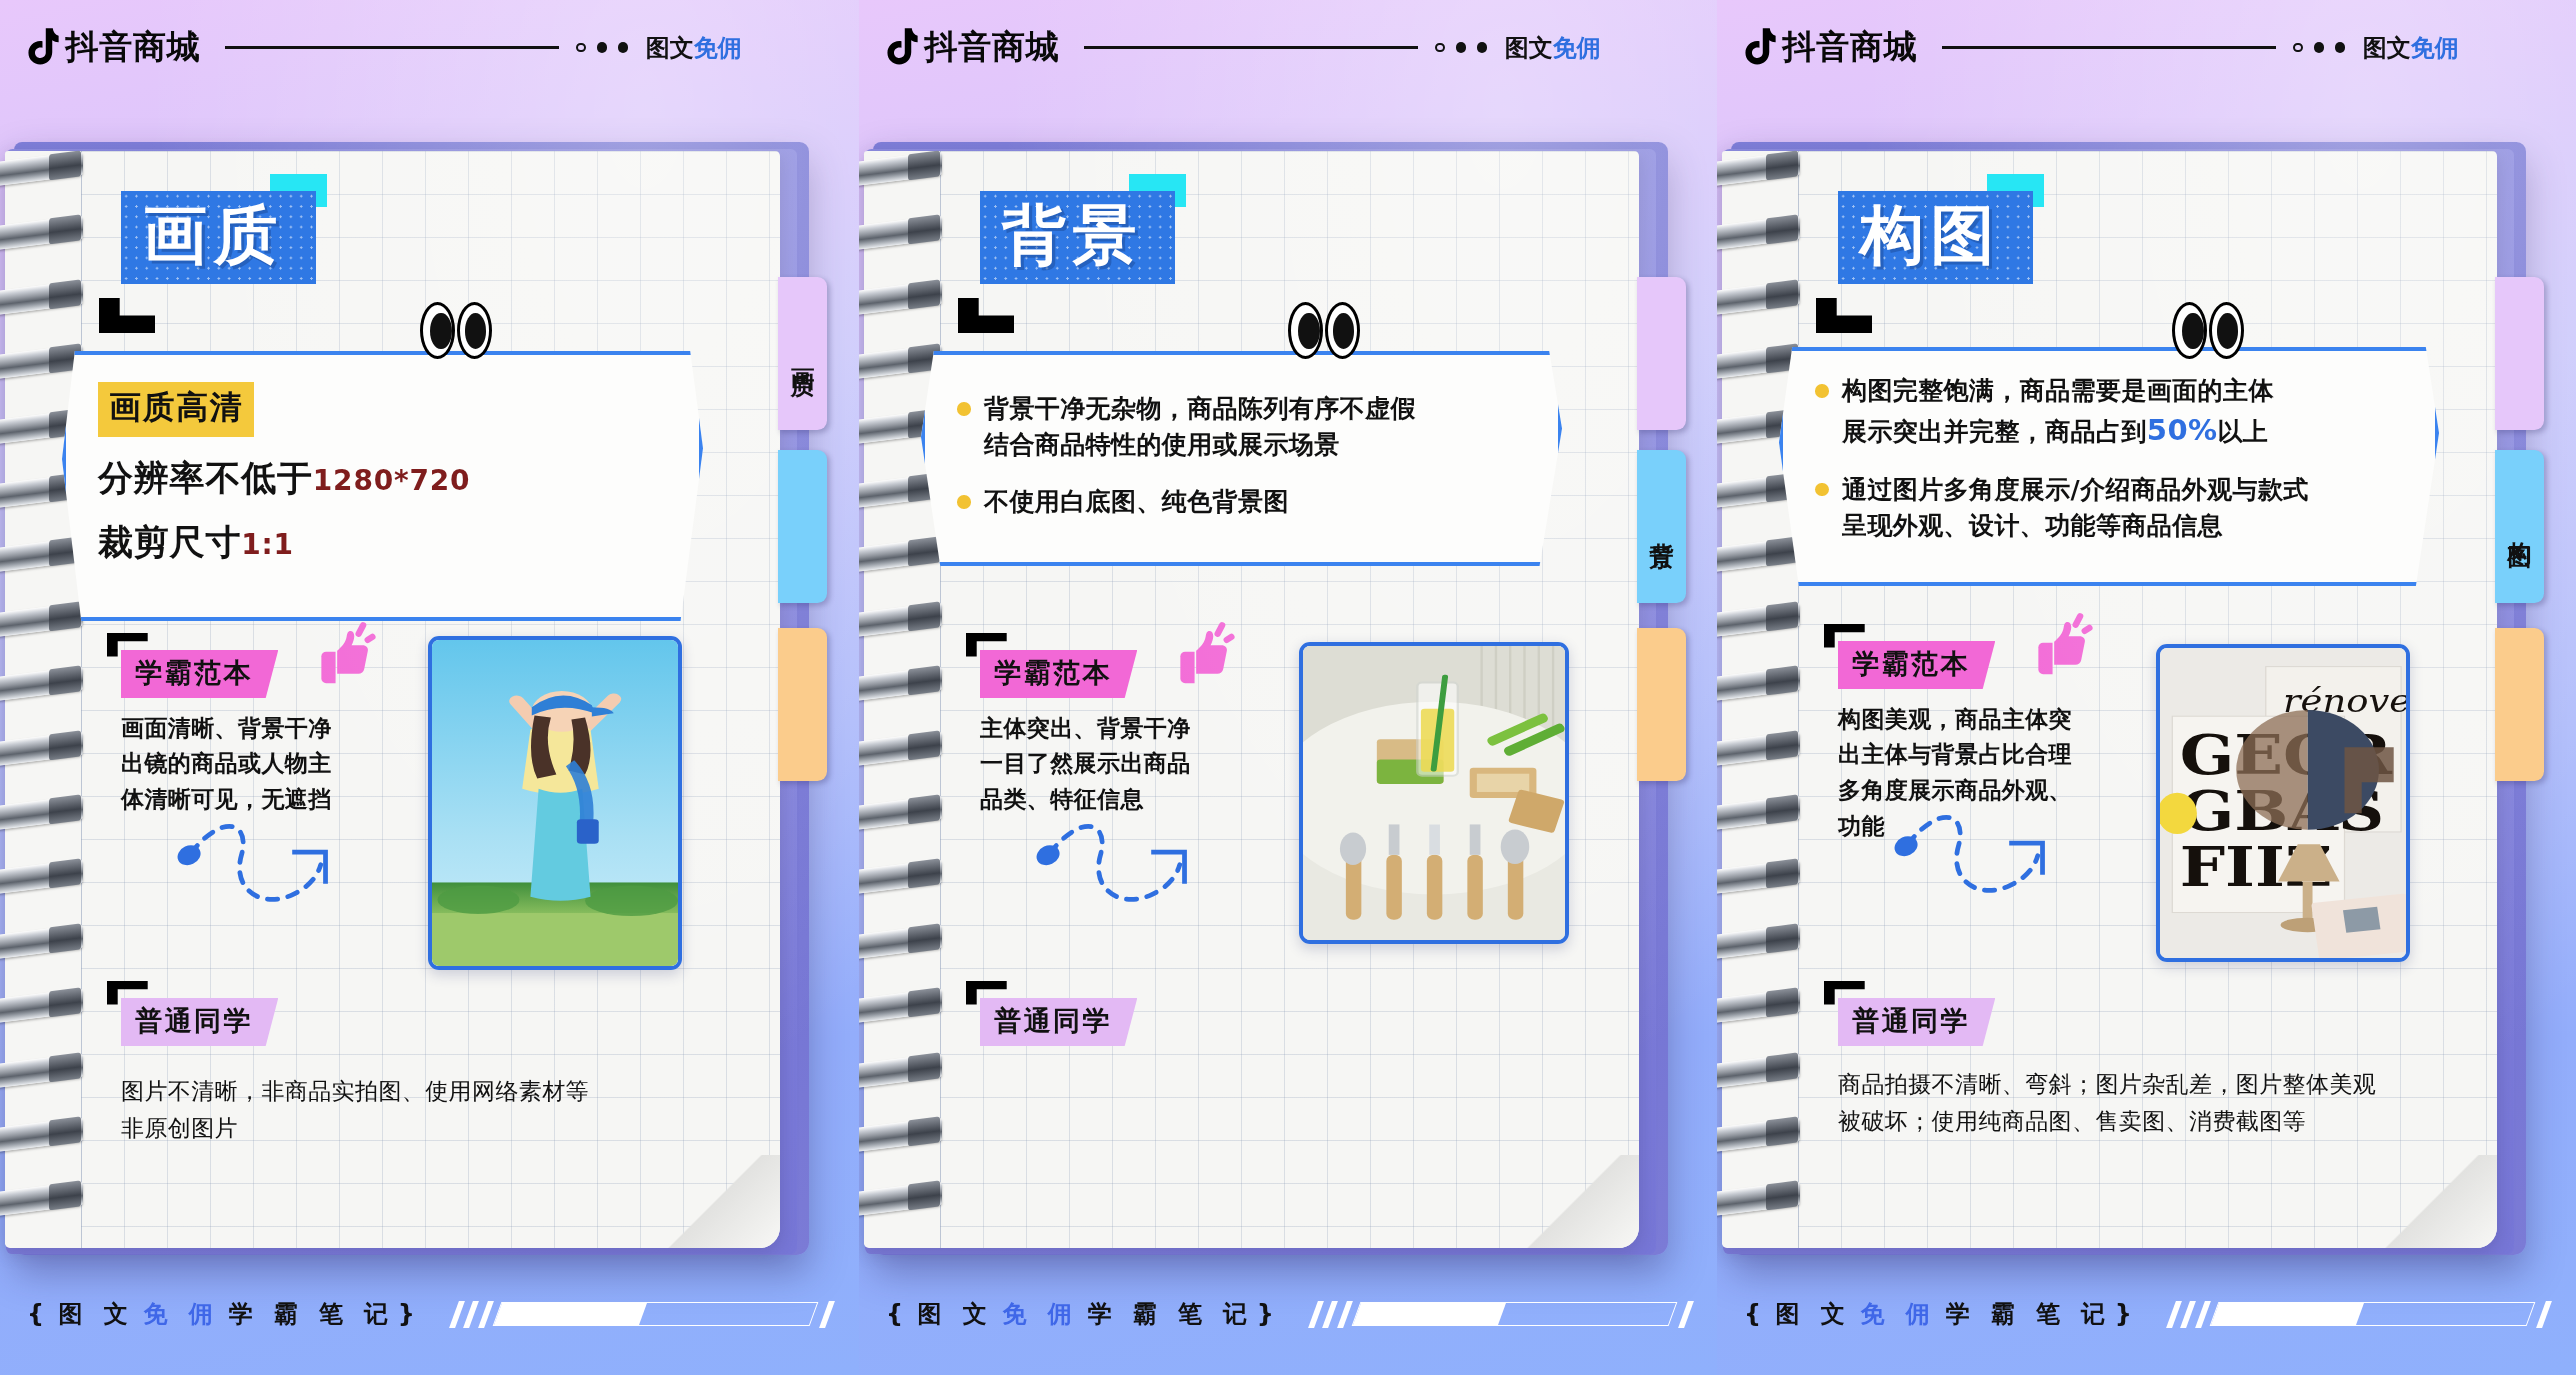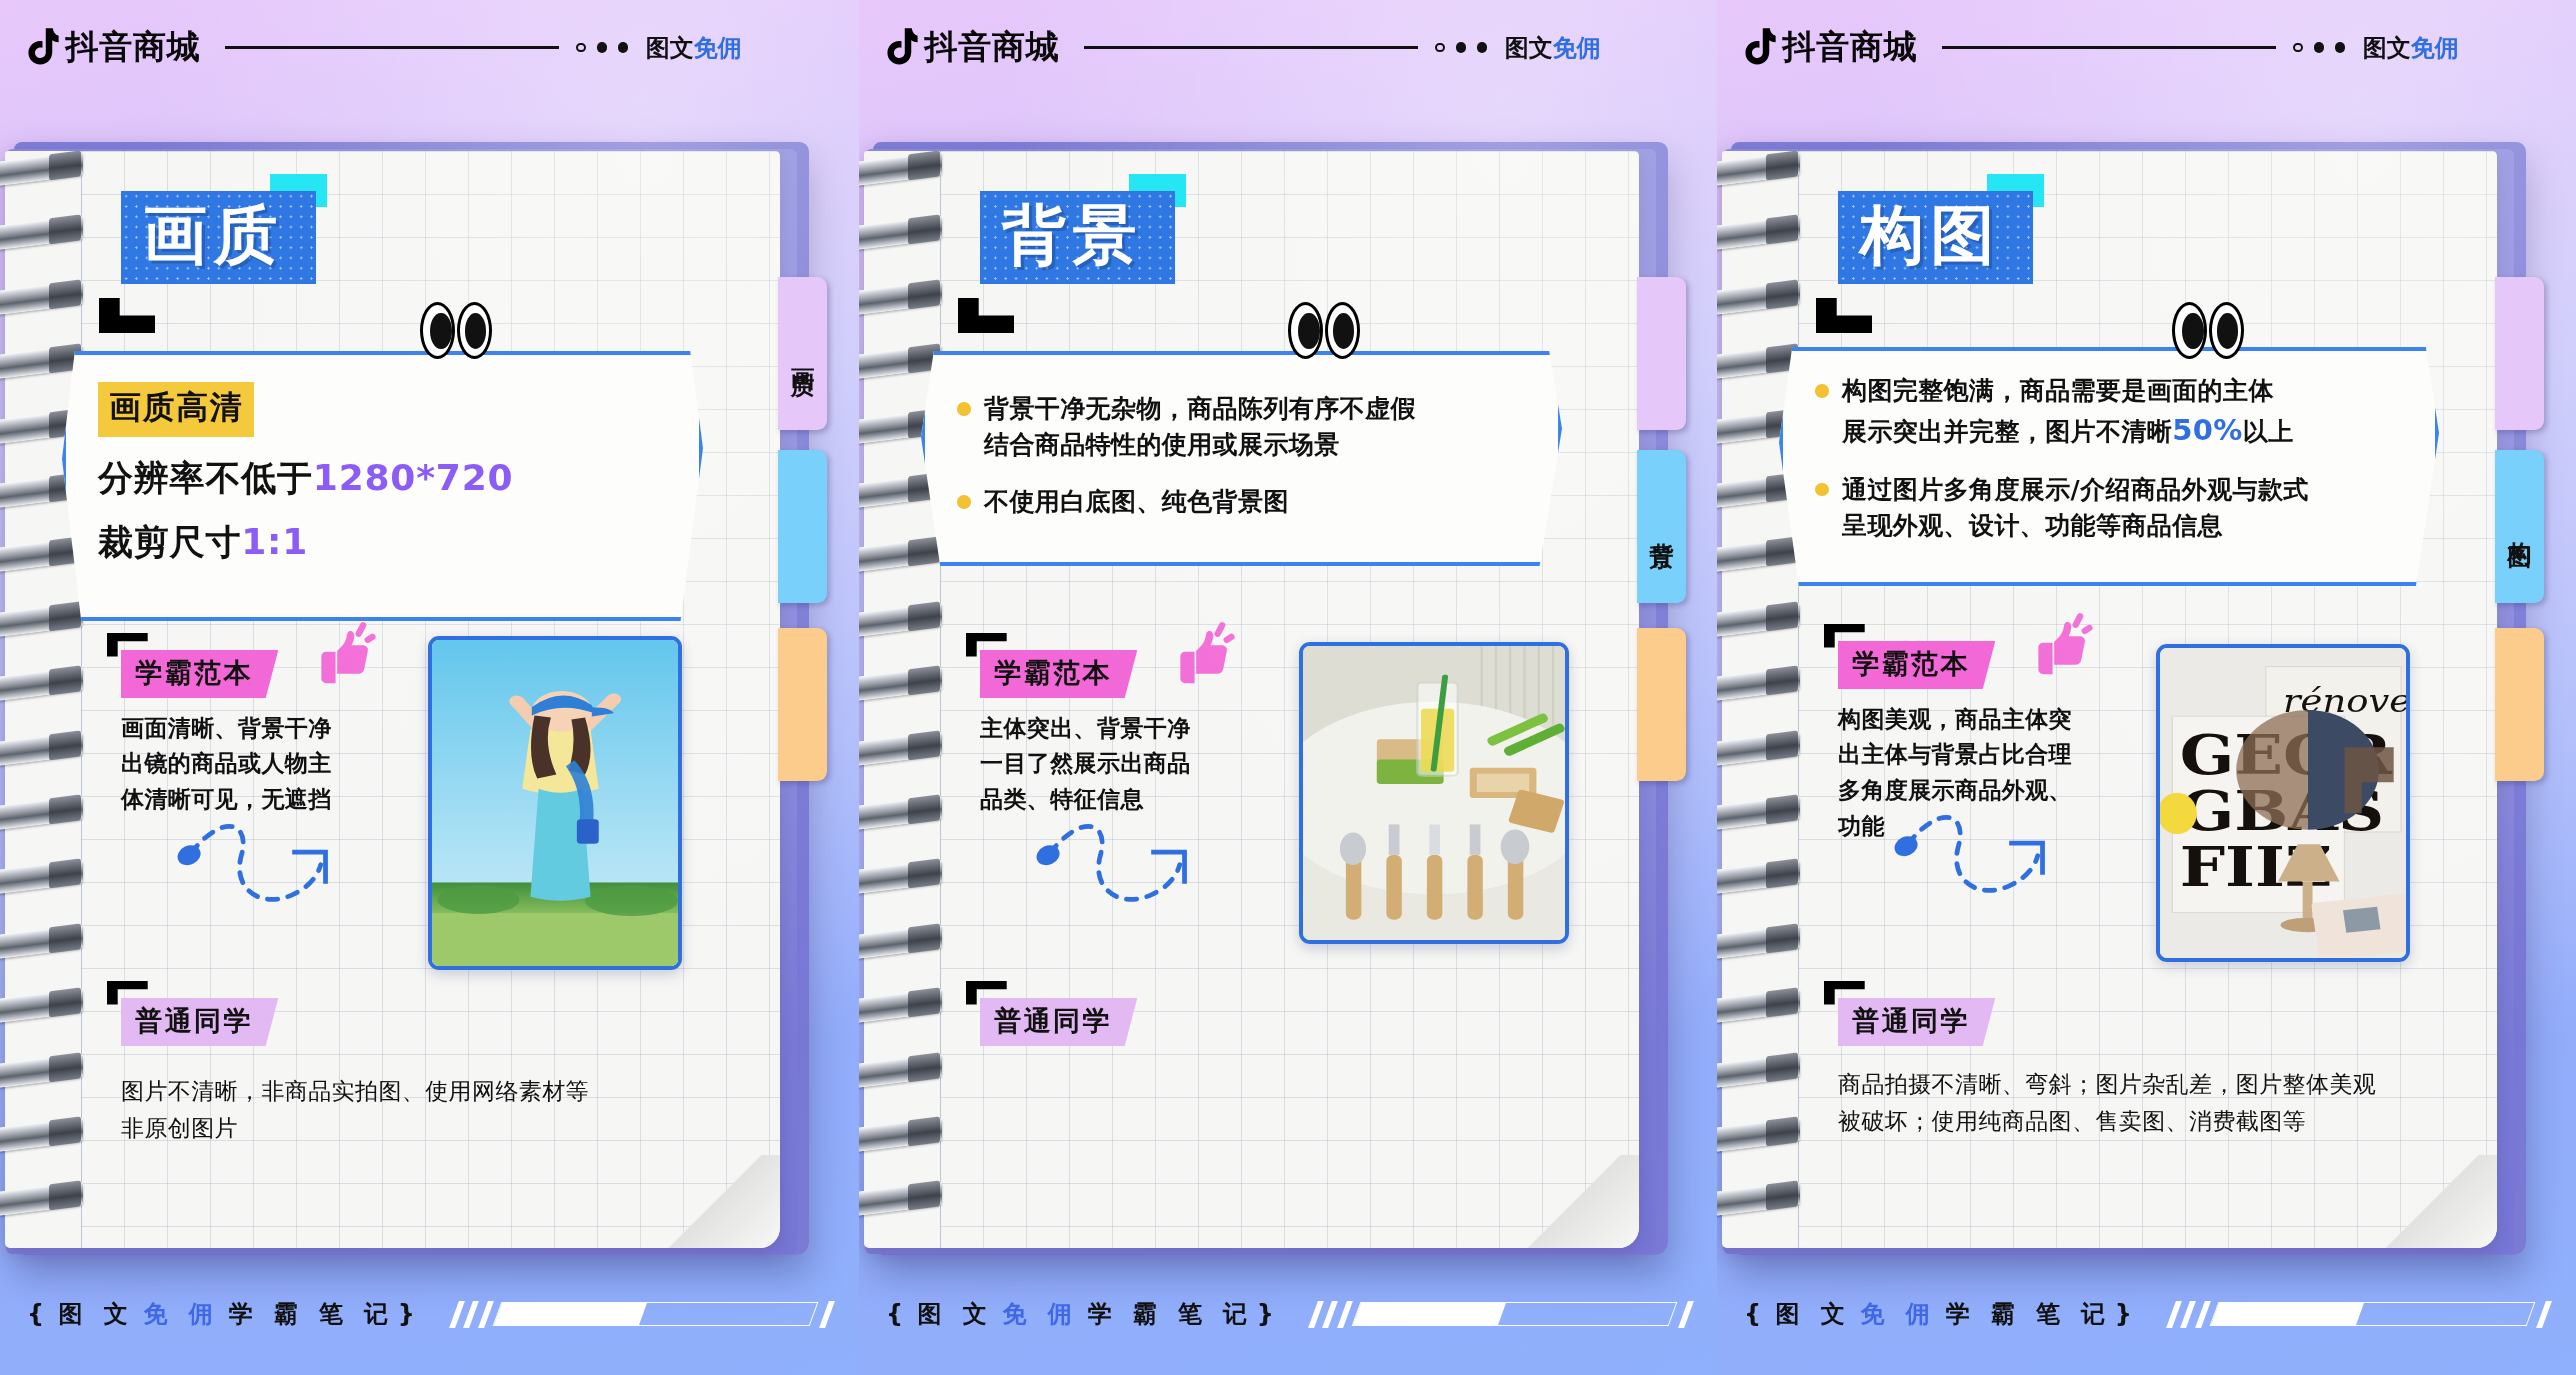--- a/index.html
+++ b/index.html
@@ -138,21 +138,21 @@
 
   .badge-yellow{
     display:inline-block; background:#f4c93c; padding:4px 11px 7.2px 11px;
     font-size:32px; font-weight:700; color:#111; letter-spacing:1.6px;
     font-family:"DejaVu Sans","Liberation Sans",sans-serif;
   }
   .big-line{
     font-size:35px; font-weight:700; color:#111; letter-spacing:0.8px; white-space:nowrap;
     font-family:"DejaVu Sans","Liberation Sans",sans-serif; margin-top:17.5px;
   }
-  .big-line .em{ font-size:36px; color:#8b5cf6; }
+  .big-line .em{ font-size:28px; color:#7f1d1d; }
 
   .bullets{ list-style:none; }
   .bullets li{ position:relative; padding-left:27px; margin-bottom:20.7px; }
   .bullets li::before{
     content:""; position:absolute; left:0; top:11px; width:13.5px; height:13.5px;
     border-radius:50%; background:#f2c232;
   }
   .bullets .ln{
     display:block; font-size:25px; font-weight:700; color:#111; line-height:1.45;
     letter-spacing:0.4px; white-space:nowrap;
@@ -682,21 +682,21 @@
     <div class="eye r">
           <div class="pupil"></div>
         </div>
       </div>
 
     <div class="hexbox" style="left:62px;top:347px;width:660px;height:239px">
     <div class="inner" style="padding-top:22px">
       <ul class="bullets">
             <li>
               <span class="ln"><span>构图完整饱满，商品需要是画面的主体</span></span>
-              <span class="ln"><span>展示突出并完整，图片不清晰</span><span class="em">50%</span><span>以上</span></span>
+              <span class="ln"><span>展示突出并完整，商品占到</span><span class="em">50%</span><span>以上</span></span>
             </li>
             <li>
               <span class="ln"><span>通过图片多角度展示/介绍商品外观与款式</span></span>
               <span class="ln"><span>呈现外观、设计、功能等商品信息</span></span>
             </li>
           </ul>
     </div>
       </div>
 
     <div class="blk" style="left:121px;top:641px;width:302px">

